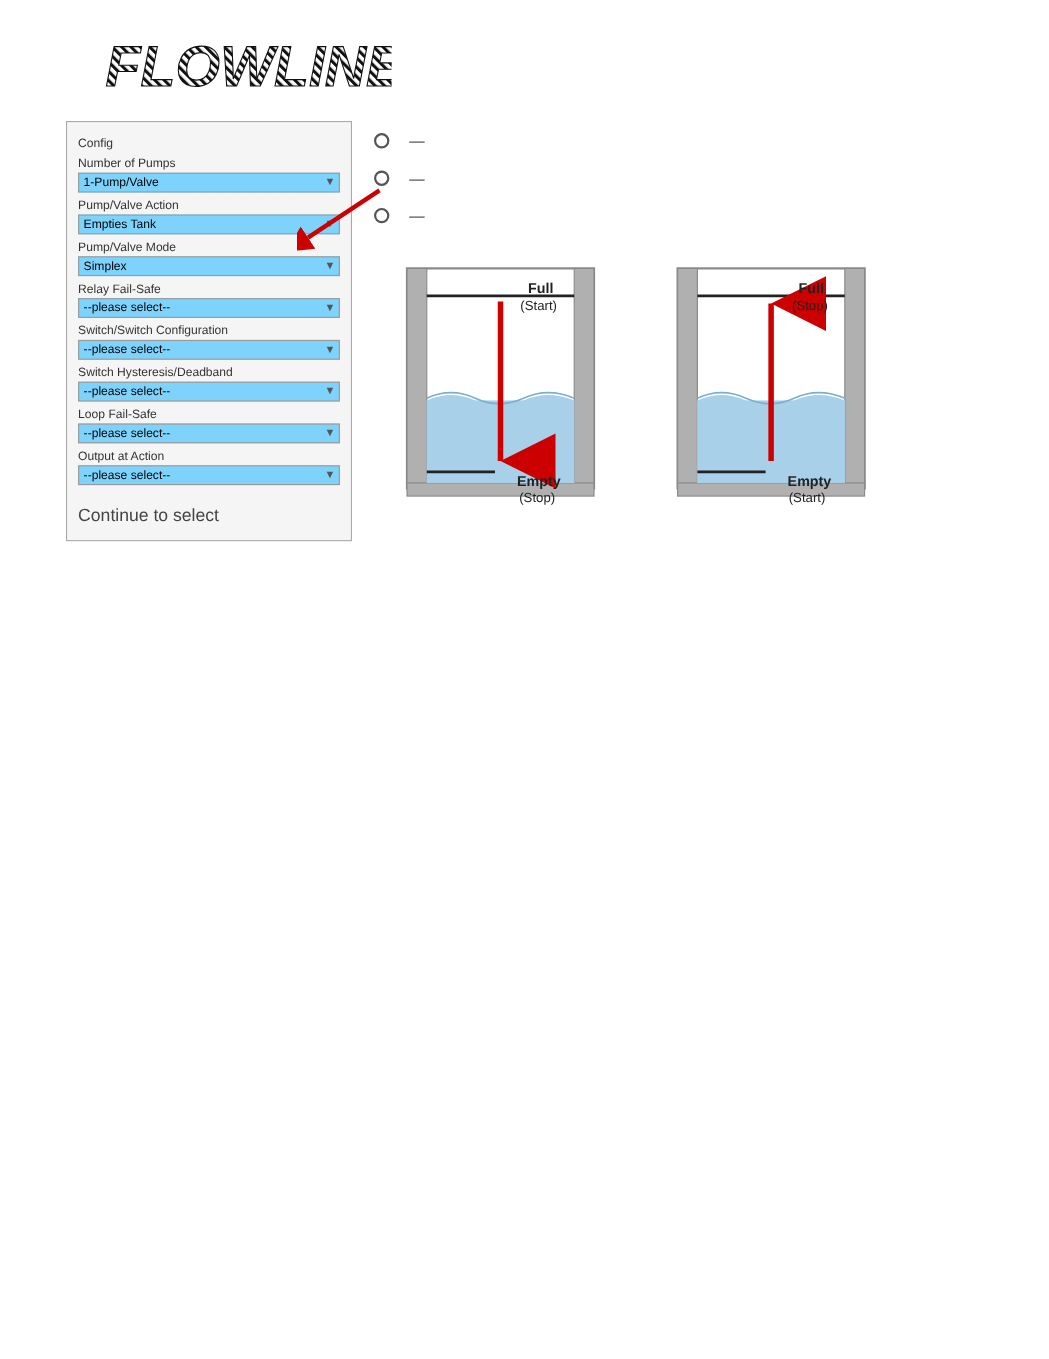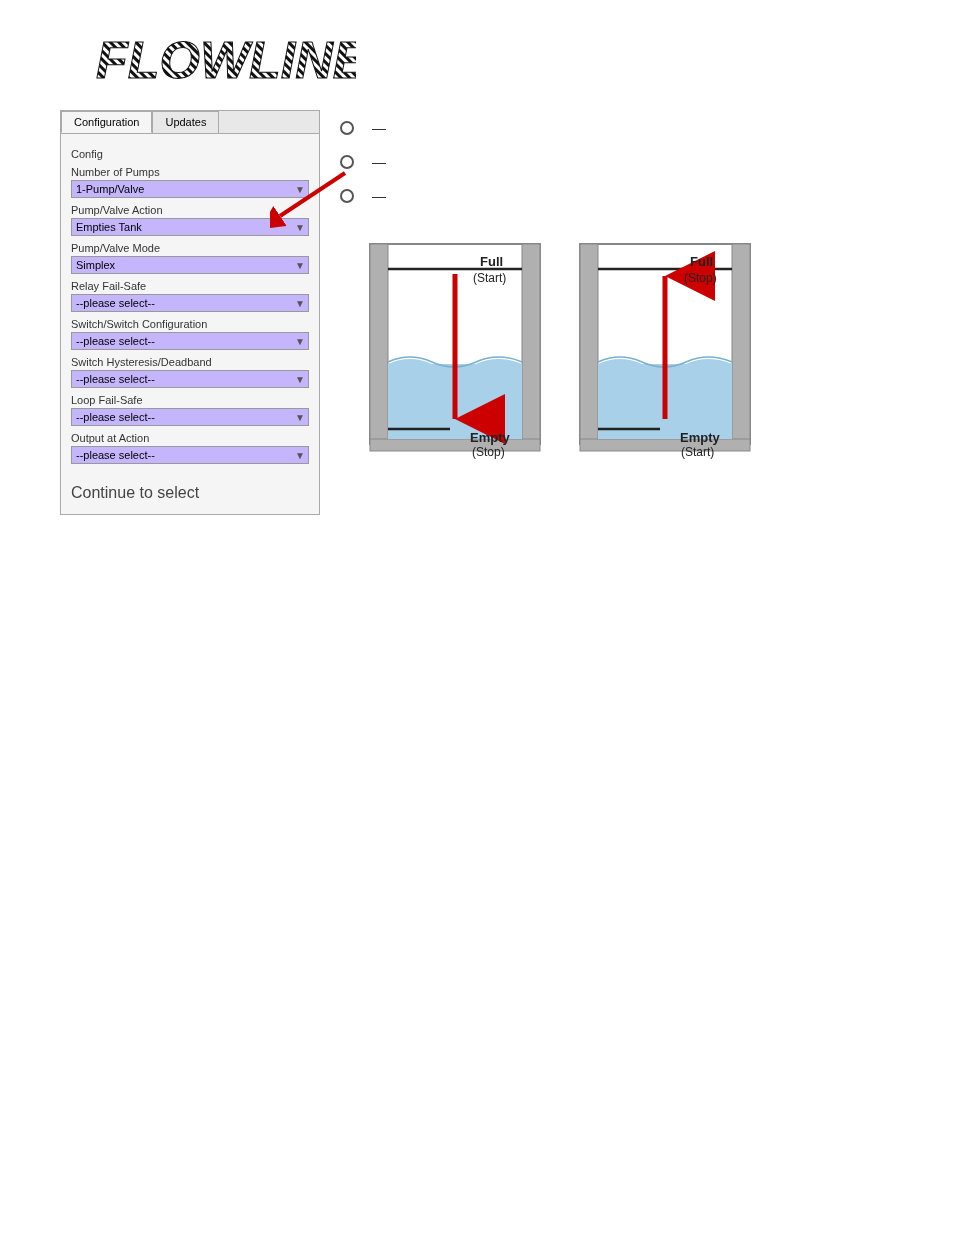--- a/index.html
+++ b/index.html
@@ -69,21 +69,21 @@
       align-items: center;
       margin-bottom: 4px;
       position: relative;
     }
 
     .dropdown-select {
       width: 100%;
       padding: 2px 4px;
       font-size: 11px;
       border: 1px solid #999;
-      background: #c4b5fd;
+      background: #7dd3fc;
       appearance: none;
       -webkit-appearance: none;
       cursor: pointer;
       padding-right: 18px;
     }
 
     .dropdown-arrow {
       position: absolute;
       right: 4px;
       top: 50%;
@@ -127,21 +127,21 @@
     }
     .radio-dash {
       margin-left: 18px;
       font-size: 14px;
       color: #333;
     }
 
     
     .tanks-row {
       display: flex;
-      gap: 20px;
+      gap: 56px;
       margin-top: 30px;
       margin-left: 20px;
     }
 
     .tank-wrapper {
       display: flex;
       flex-direction: column;
       align-items: center;
     }
   </style>
@@ -155,24 +155,20 @@
       <pattern id="stripe" patternUnits="userSpaceOnUse" width="6" height="6" patternTransform="rotate(-45)">
         <rect width="3" height="6" fill="#111"></rect>
         <rect x="3" width="3" height="6" fill="white"></rect>
       </pattern>
     </defs>
     <text x="0" y="48" font-family="Arial Black, Arial" font-size="52" font-weight="900" font-style="italic" fill="url(#stripe)" stroke="#111" stroke-width="1">FLOWLINE</text>
   </svg>
 </div>
 
 <div class="config-panel">
-  <div class="tabs-row">
-    <div class="tab active">Configuration</div>
-    <div class="tab">Updates</div>
-  </div>
 
   <div class="panel-body">
 
     <div class="section-label">Config</div>
 
     <div class="section-label">Number of Pumps</div>
     <div class="dropdown-row">
       <select class="dropdown-select">
         <option>1-Pump/Valve</option>
       </select>

